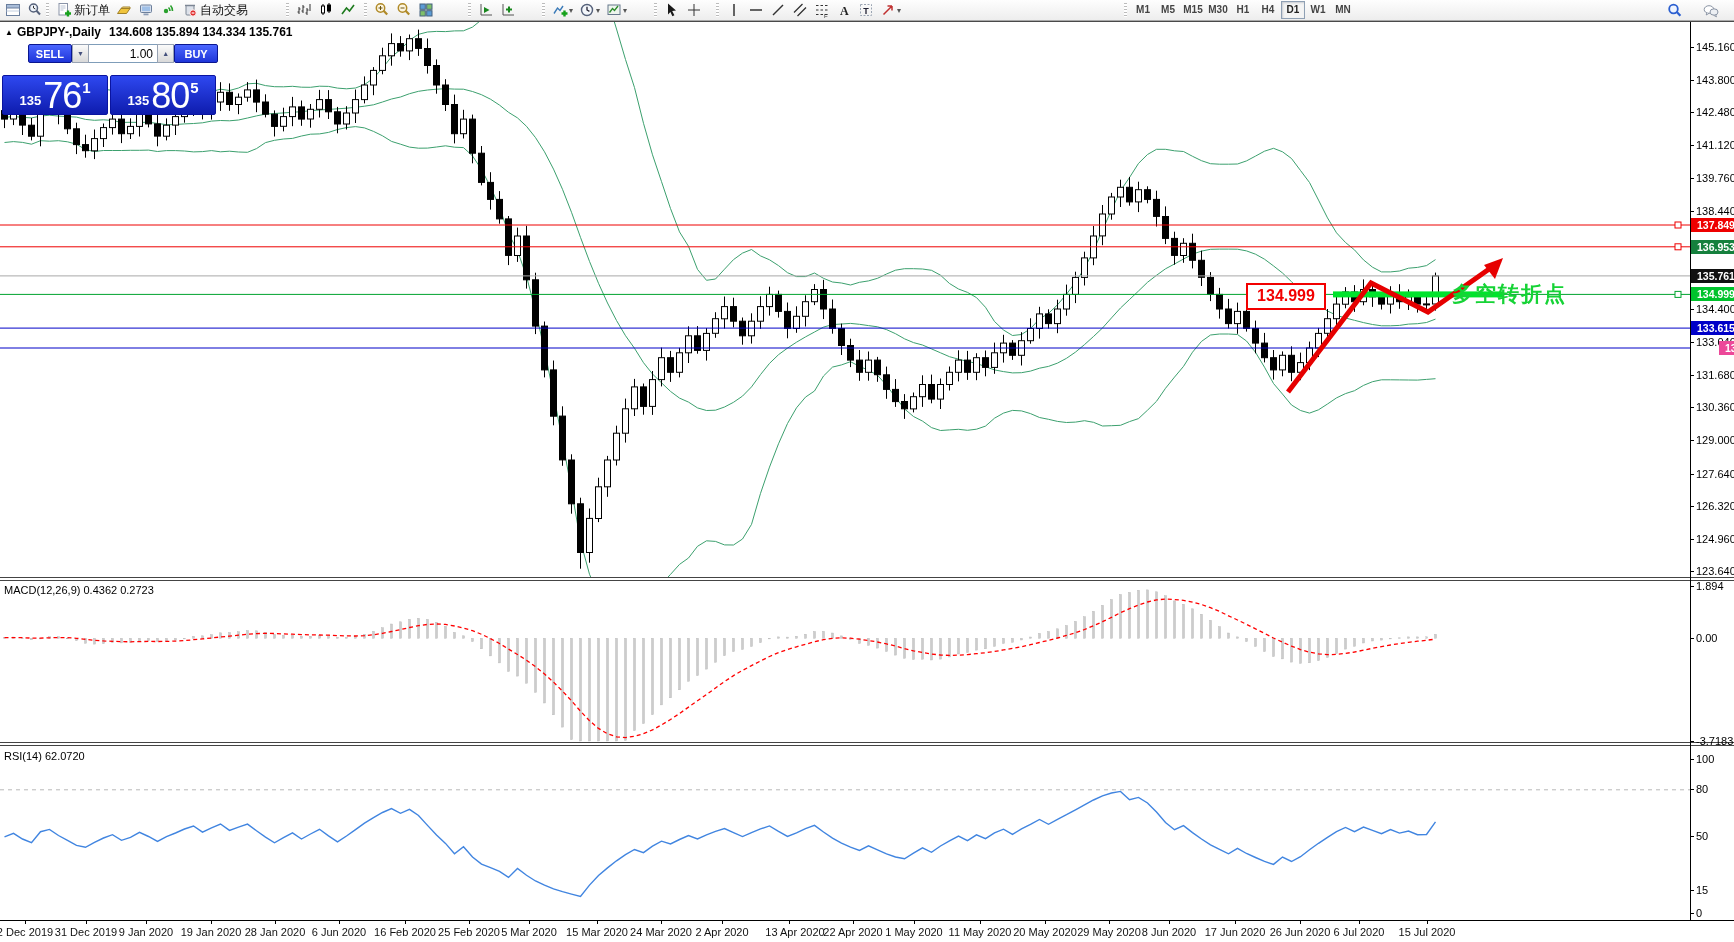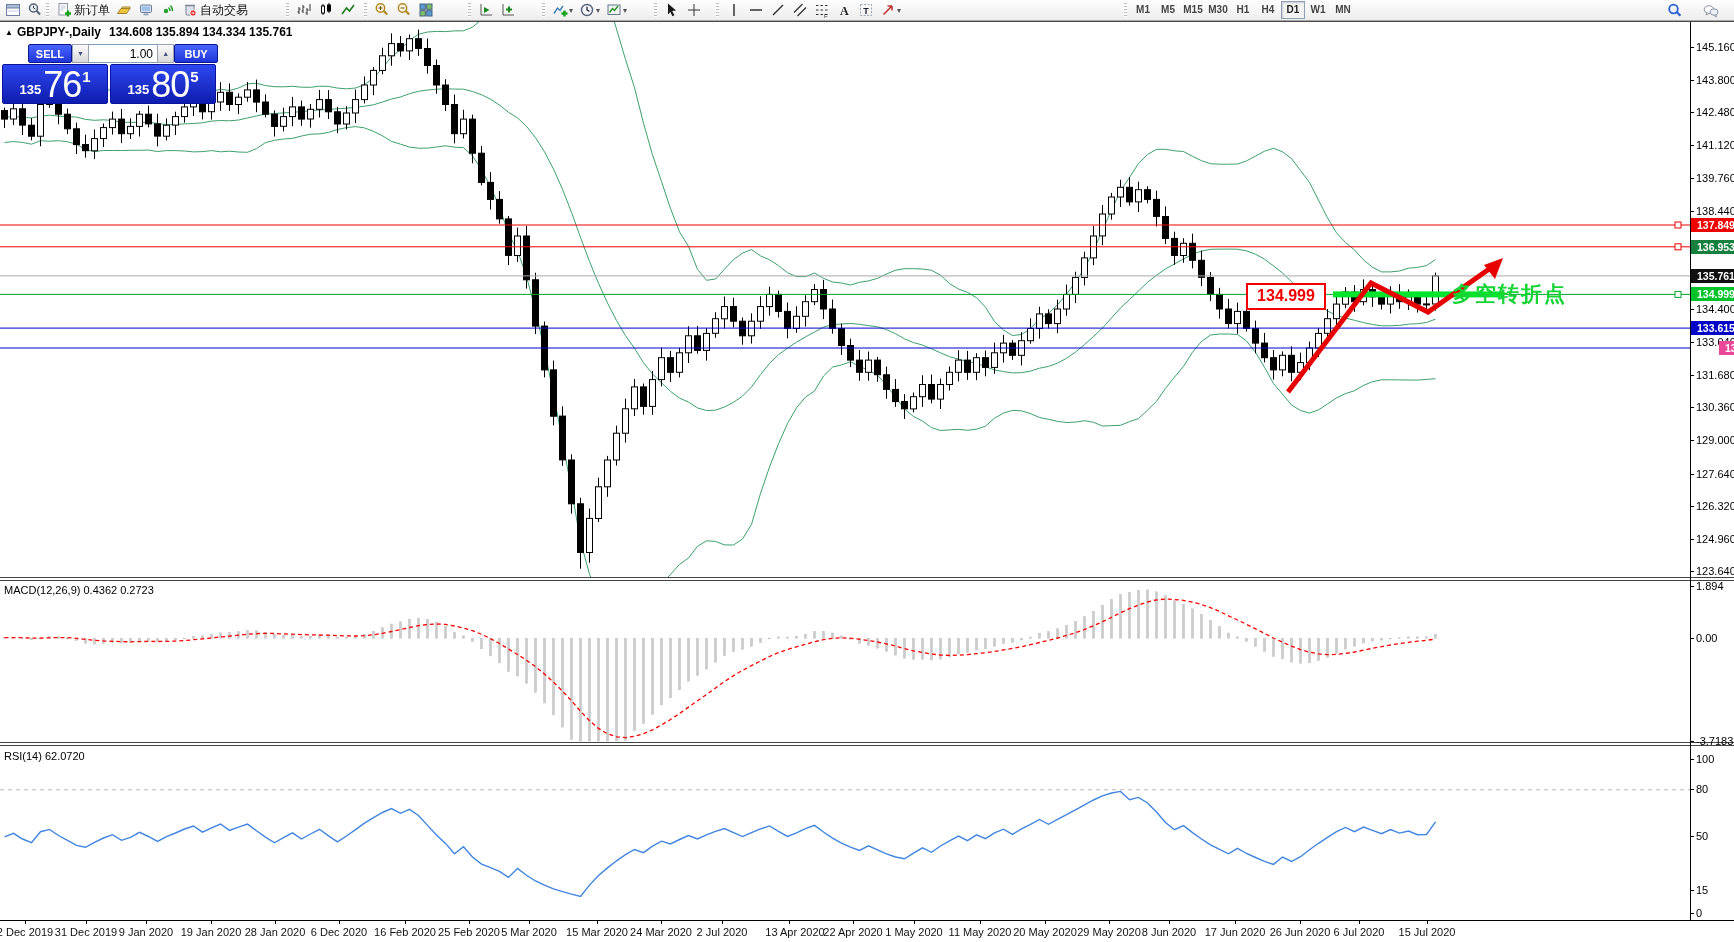--- a/index.html
+++ b/index.html
@@ -32,21 +32,21 @@
   .ptickmark{position:absolute;left:1690px;width:4px;height:1px;background:#000;}
   .badge{position:absolute;left:1691px;width:43px;height:14px;line-height:14px;font-size:10.5px;
     font-weight:bold;color:#fff;padding-left:6px;box-sizing:border-box;transform:translateY(-50%);}
   
   .chart-title{position:absolute;left:5px;top:25px;font-size:12px;font-weight:600;color:#000;
     display:flex;align-items:center;}
   .chart-title .tri{font-size:8px;margin-right:4px;}
   .pane-label{position:absolute;font-size:11px;color:#000;}
   
   .oct{position:absolute;left:2px;top:44px;width:216px;}
-  .oct-row1{display:flex;height:19px;margin-left:26px;}
+  .oct-row1{display:flex;height:30px;margin-left:26px;}
   .oct-btn{width:46px;height:19px;border:1px solid #0a1690;border-radius:2px;color:#fff;
     font-size:11px;font-weight:bold;text-align:center;line-height:18px;
     background:linear-gradient(#4a66ff,#1f35d8);box-sizing:border-box;}
   .spin{width:18px;height:19px;border:1px solid #98a3b3;background:linear-gradient(#fbfbfb,#d9d9d9);
     font-size:7px;color:#44507c;text-align:center;line-height:18px;box-sizing:border-box;}
   .vol{width:68px;height:19px;border:1px solid #7f9db9;border-left:none;border-right:none;
     font-size:12px;text-align:right;padding:0 4px;box-sizing:border-box;
     font-family:"Liberation Sans",sans-serif;}
   .oct-row2{display:flex;margin-top:1px;}
   .qpanel{width:106px;height:40px;border:1px solid #0a14a0;border-radius:2px;color:#fff;
@@ -910,33 +910,33 @@
       <div class="date-label" style="left: 25px;">2 Dec 2019</div>
       <div class="date-tick" style="left: 86px;"></div>
       <div class="date-label" style="left: 86px;">31 Dec 2019</div>
       <div class="date-tick" style="left: 146px;"></div>
       <div class="date-label" style="left: 146px;">9 Jan 2020</div>
       <div class="date-tick" style="left: 211px;"></div>
       <div class="date-label" style="left: 211px;">19 Jan 2020</div>
       <div class="date-tick" style="left: 275px;"></div>
       <div class="date-label" style="left: 275px;">28 Jan 2020</div>
       <div class="date-tick" style="left: 339px;"></div>
-      <div class="date-label" style="left: 339px;">6 Dec 2020</div>
+      <div class="date-label" style="left: 339px;">6 Jun 2020</div>
       <div class="date-tick" style="left: 405px;"></div>
       <div class="date-label" style="left: 405px;">16 Feb 2020</div>
       <div class="date-tick" style="left: 469px;"></div>
       <div class="date-label" style="left: 469px;">25 Feb 2020</div>
       <div class="date-tick" style="left: 529px;"></div>
       <div class="date-label" style="left: 529px;">5 Mar 2020</div>
       <div class="date-tick" style="left: 597px;"></div>
       <div class="date-label" style="left: 597px;">15 Mar 2020</div>
       <div class="date-tick" style="left: 661px;"></div>
       <div class="date-label" style="left: 661px;">24 Mar 2020</div>
       <div class="date-tick" style="left: 722px;"></div>
-      <div class="date-label" style="left: 722px;">2 Jul 2020</div>
+      <div class="date-label" style="left: 722px;">2 Apr 2020</div>
       <div class="date-tick" style="left: 789px;"></div>
       <div class="date-label" style="left: 795px;">13 Apr 2020</div>
       <div class="date-tick" style="left: 853px;"></div>
       <div class="date-label" style="left: 853px;">22 Apr 2020</div>
       <div class="date-tick" style="left: 914px;"></div>
       <div class="date-label" style="left: 914px;">1 May 2020</div>
       <div class="date-tick" style="left: 980px;"></div>
       <div class="date-label" style="left: 980px;">11 May 2020</div>
       <div class="date-tick" style="left: 1045px;"></div>
       <div class="date-label" style="left: 1045px;">20 May 2020</div>

